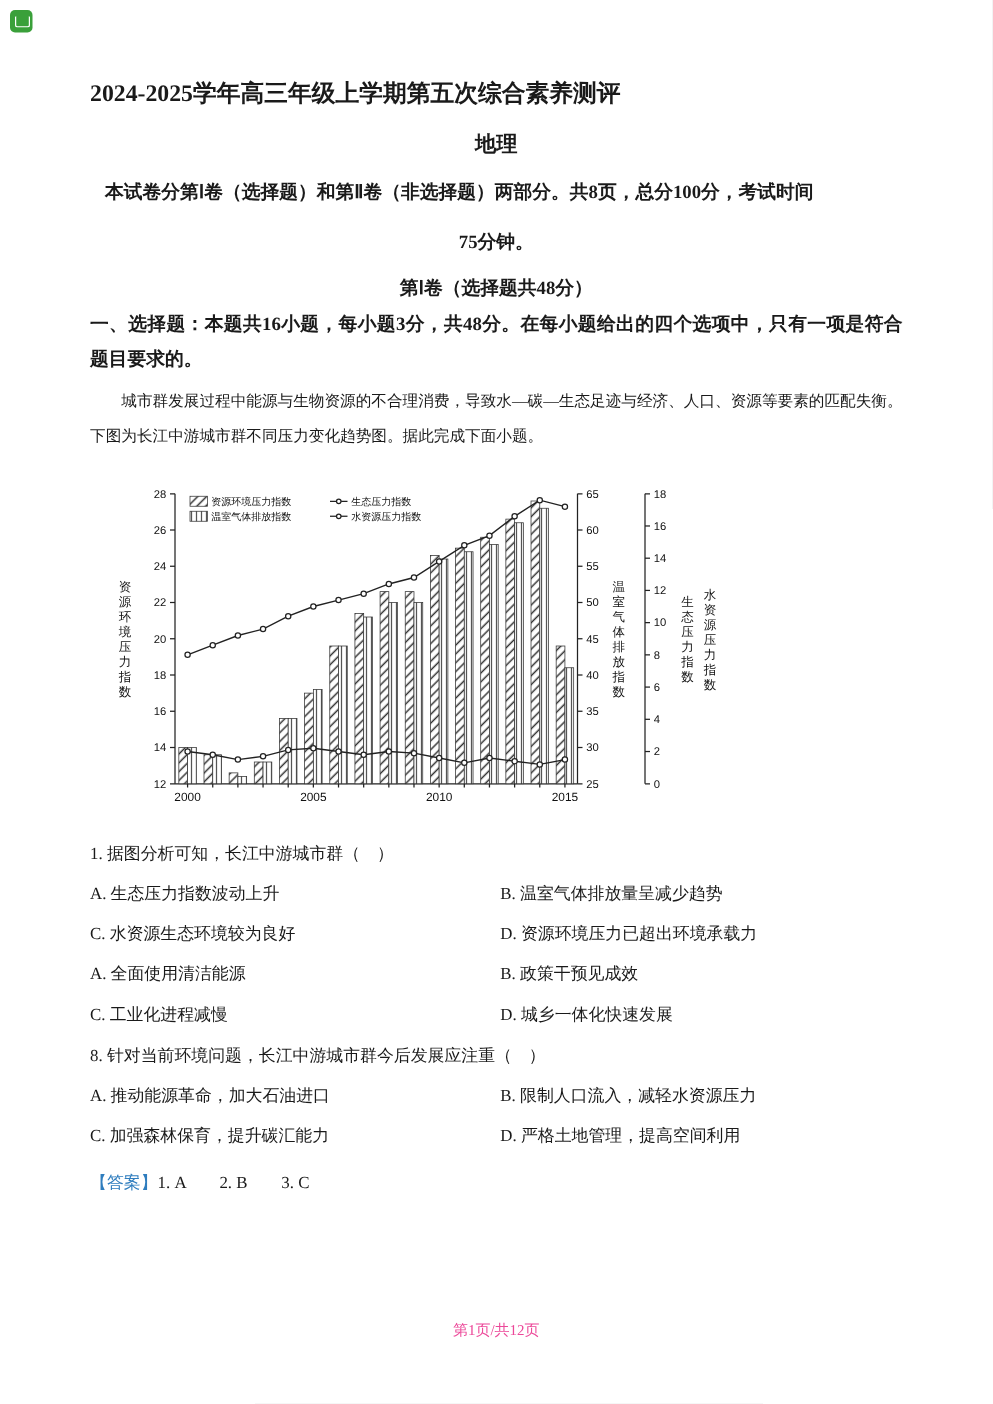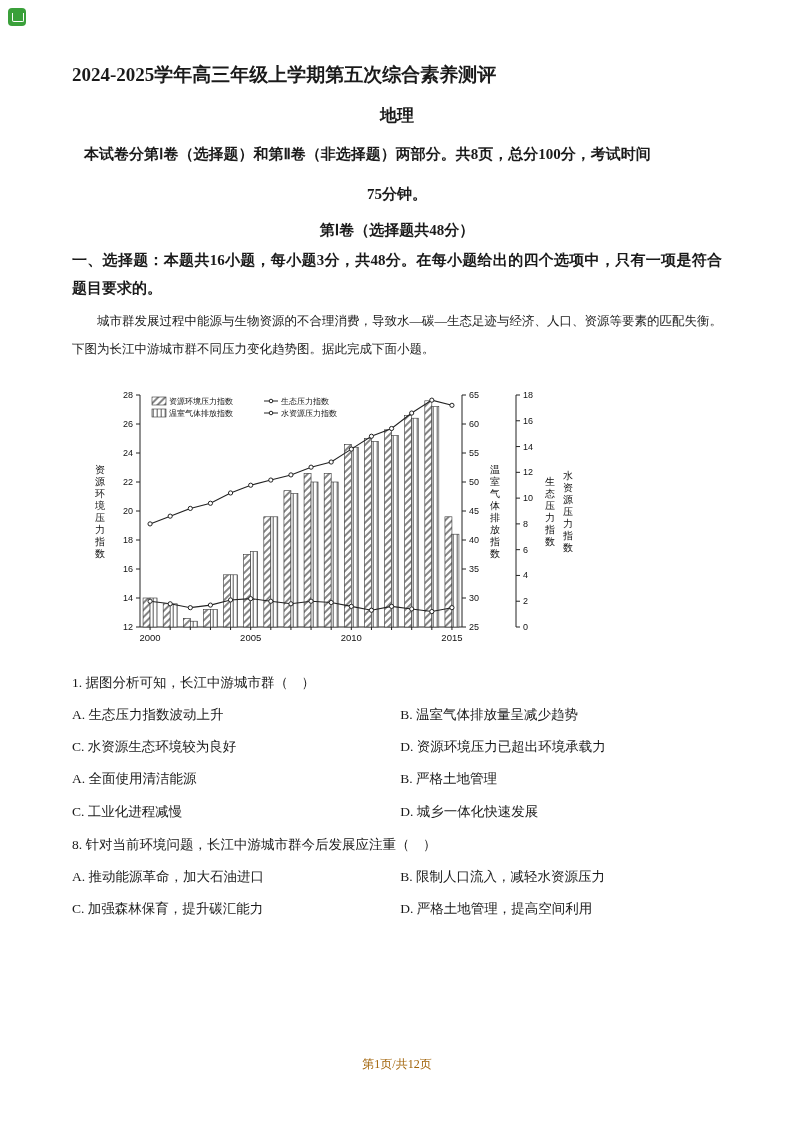--- a/index.html
+++ b/index.html
@@ -17,21 +17,21 @@
   .part-title{font-size:15px;font-weight:bold;text-align:center;margin:8px 0 6px;}
   .section-intro{font-size:15px;font-weight:bold;line-height:1.9;margin:0 0 4px;text-align:justify;}
   .passage{font-size:12.5px;line-height:2.25;text-indent:2em;margin:2px 0 0;text-align:justify;}
   .figure{margin:8px 0 6px 12px;}
   .figure svg{display:block;font-family:"Liberation Sans",sans-serif;}
   .q .stem{font-size:13.5px;line-height:1.35;margin:15px 0 0;}
   .opts{display:grid;grid-template-columns:50.5% 49.5%;margin:0;}
   .opt{font-size:13.5px;line-height:1.35;margin-top:14px;}
   .answer-line{font-size:13.5px;margin:18px 0 0;}
   .answer-label{color:var(--accent,#2f7dbe);}
-  .footer{position:absolute;left:0;right:0;bottom:50px;text-align:center;font-size:12px;color:#a16207;}
+  .footer{position:absolute;left:0;right:0;bottom:50px;text-align:center;font-size:12px;color:#ec4899;}
 </style>
 </head>
 <body>
 
 <div class="page">
   <div class="corner-logo">
     <span class="logo-glyph"></span>
   </div>
 
   <div class="content">
@@ -226,32 +226,35 @@
         <div class="opt">A. 生态压力指数波动上升</div>
         <div class="opt">B. 温室气体排放量呈减少趋势</div>
         <div class="opt">C. 水资源生态环境较为良好</div>
         <div class="opt">D. 资源环境压力已超出环境承载力</div>
       </div>
     </div>
 
     <div class="q">
       <div class="opts">
         <div class="opt">A. 全面使用清洁能源</div>
-        <div class="opt">B. 严格土地管理</div>
+        <div class="opt">B. 政策干预见成效</div>
         <div class="opt">C. 工业化进程减慢</div>
         <div class="opt">D. 城乡一体化快速发展</div>
       </div>
     </div>
 
     <div class="q">
       <div class="stem">8. 针对当前环境问题，长江中游城市群今后发展应注重（　）</div>
       <div class="opts">
         <div class="opt">A. 推动能源革命，加大石油进口</div>
         <div class="opt">B. 限制人口流入，减轻水资源压力</div>
         <div class="opt">C. 加强森林保育，提升碳汇能力</div>
         <div class="opt">D. 严格土地管理，提高空间利用</div>
       </div>
     </div>
 
+    <p class="answer-line">
+      <span class="answer-label">【答案】</span><span>1. A　　2. B　　3. C</span>
+    </p>
   </div>
 
   <div class="footer">第1页/共12页</div>
 </div>
 
 </body></html>

